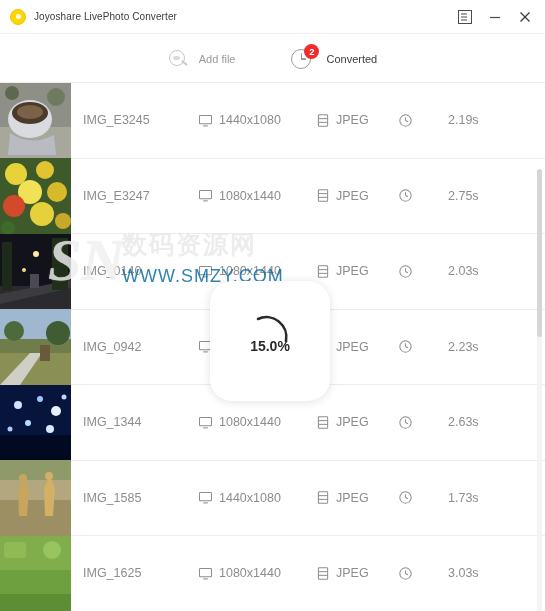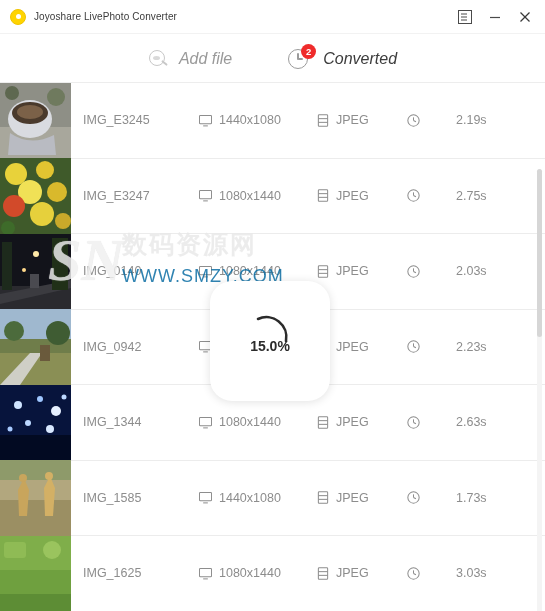--- a/index.html
+++ b/index.html
@@ -75,23 +75,22 @@
     gap: 56px;
     background: #ffffff;
     padding-top: 2px;
   }
   .tool-item {
     display: flex;
     align-items: center;
     gap: 9px;
   }
   .tool-label {
-    font-size: 16px;
+    font-size: 11px;
     color: #9a9a9a;
-    font-style: italic;
   }
   .tool-label.active {
     color: #3c3c3c;
   }
   .icon-add {
     position: relative;
     width: 22px; height: 22px;
   }
   .icon-add .ring {
     position: absolute;
@@ -187,21 +186,21 @@
   }
   .meta {
     display: flex;
     align-items: center;
     gap: 7px;
     font-size: 12.5px;
     color: #8d8d8d;
   }
   .meta + .meta { margin-left: 0; }
   .m-res { width: 118px; }
-  .m-fmt { width: 90px; }
+  .m-fmt { width: 82px; }
   .m-dur { width: 86px; gap: 36px; }
   .mini-icon {
     display: inline-flex;
     align-items: center;
     justify-content: center;
     flex: none;
     color: #8d8d8d;
   }
   .mini-icon svg { display: block; }
 

